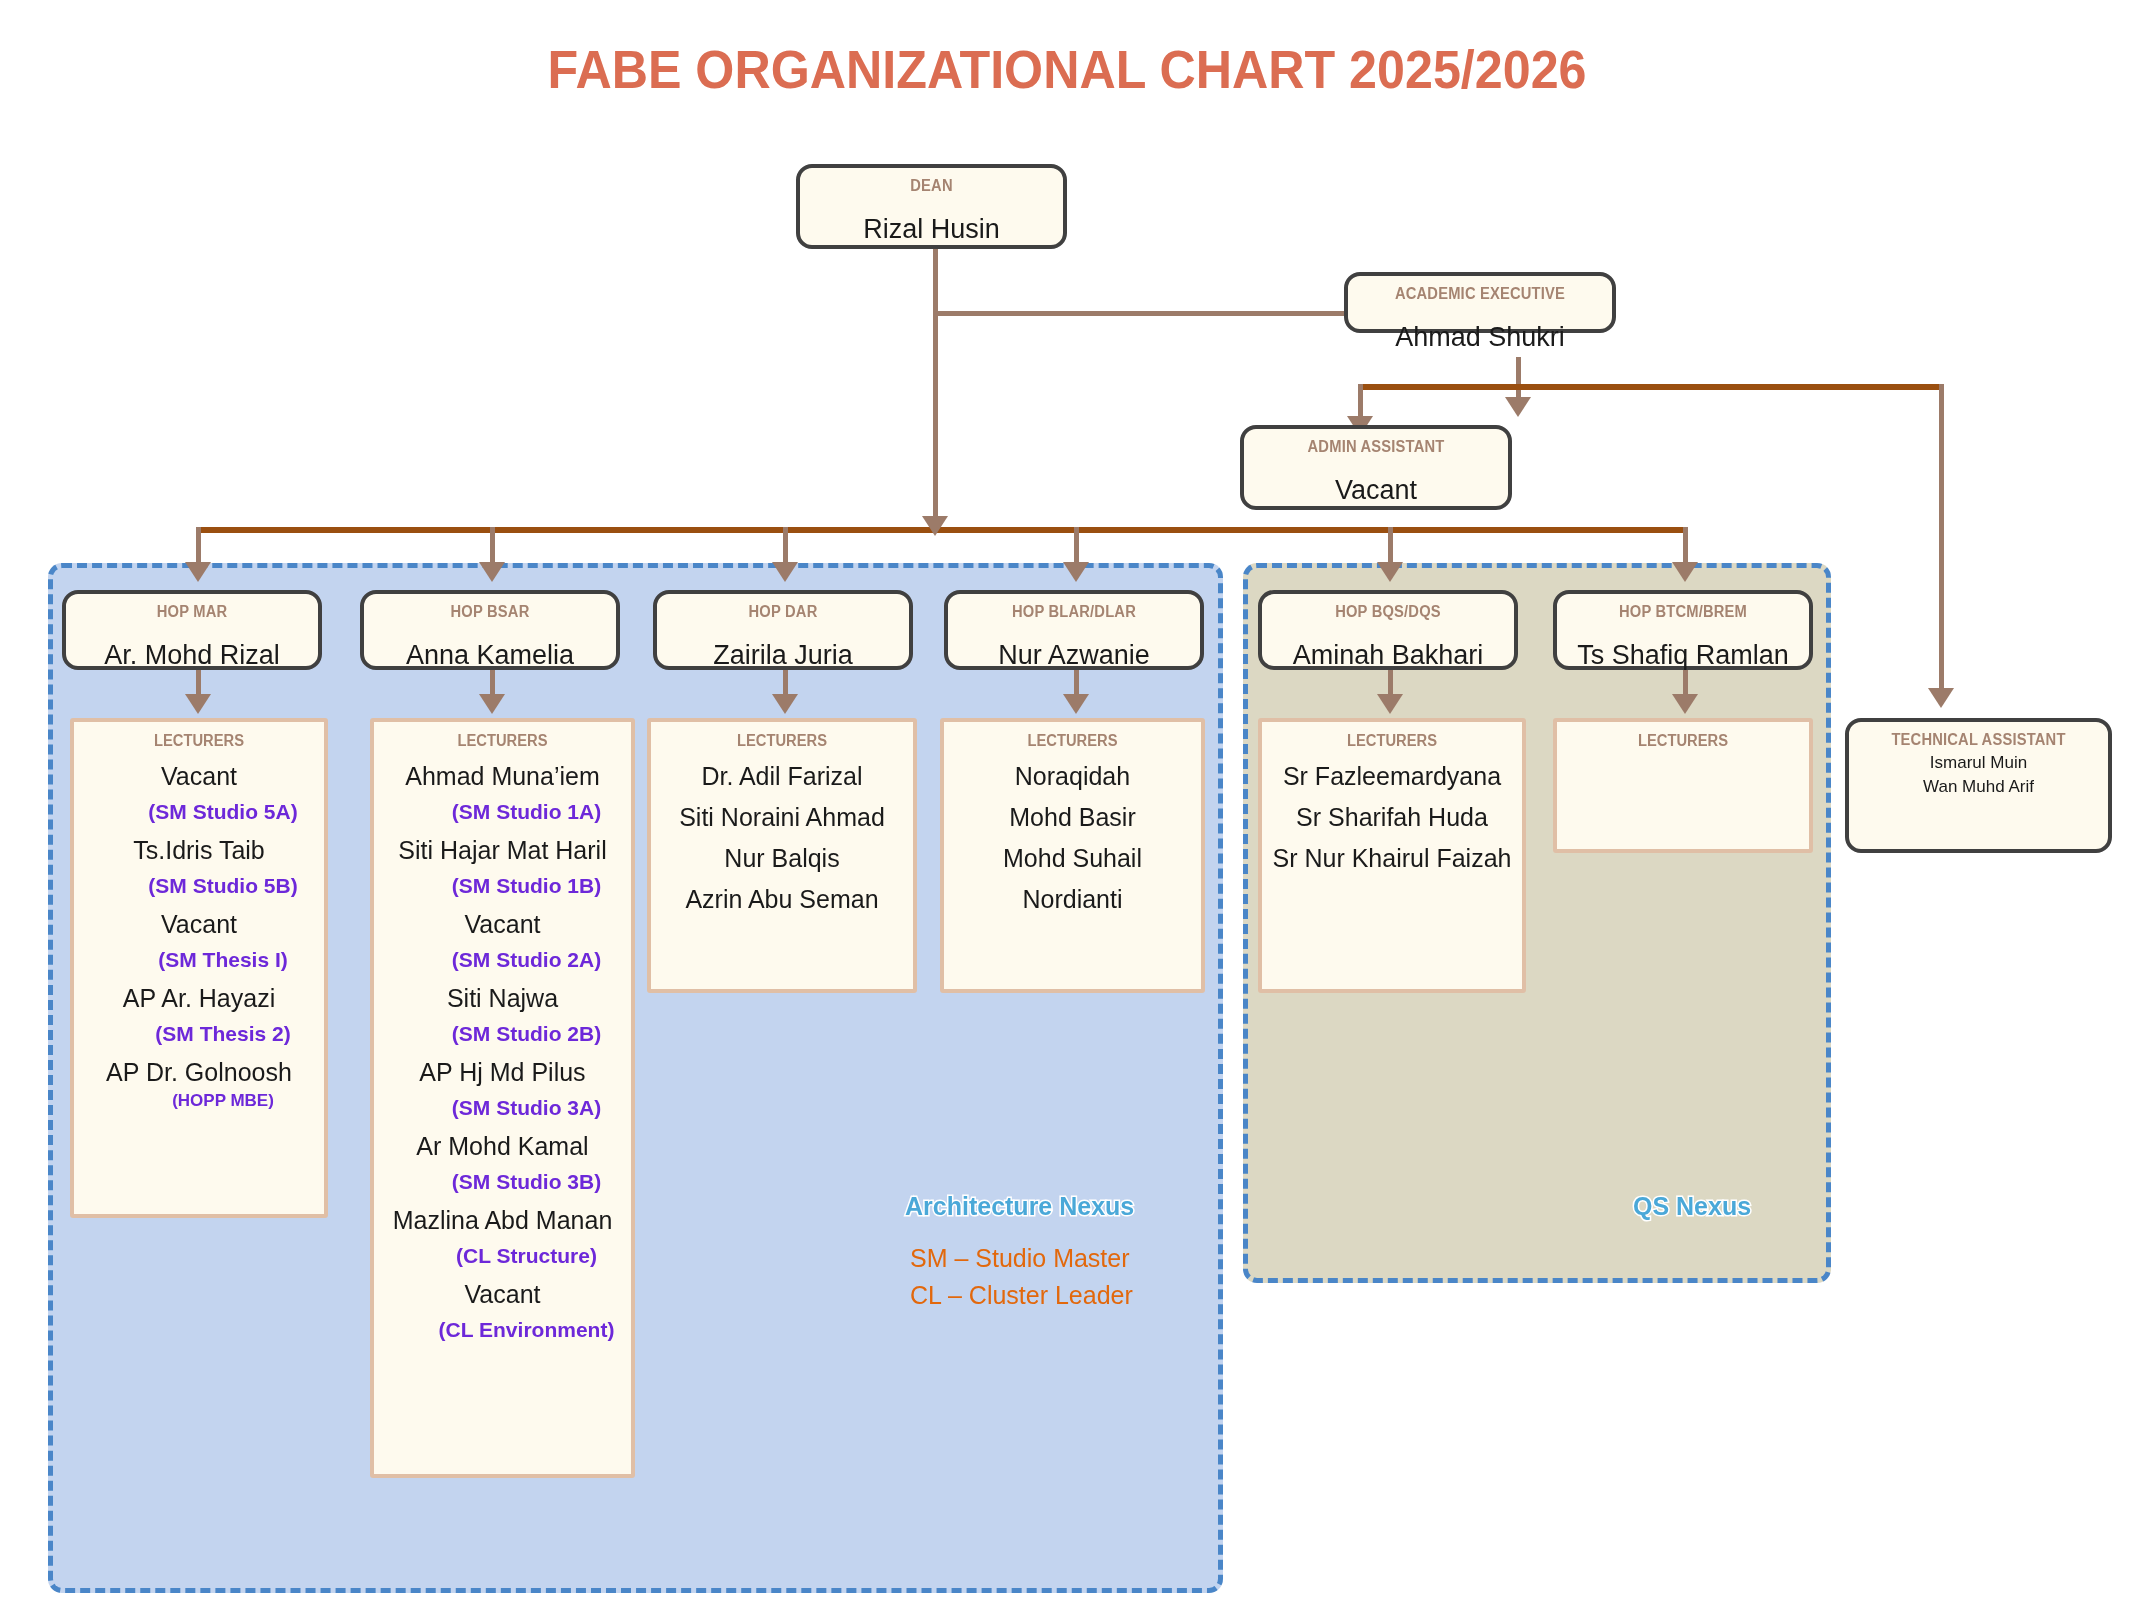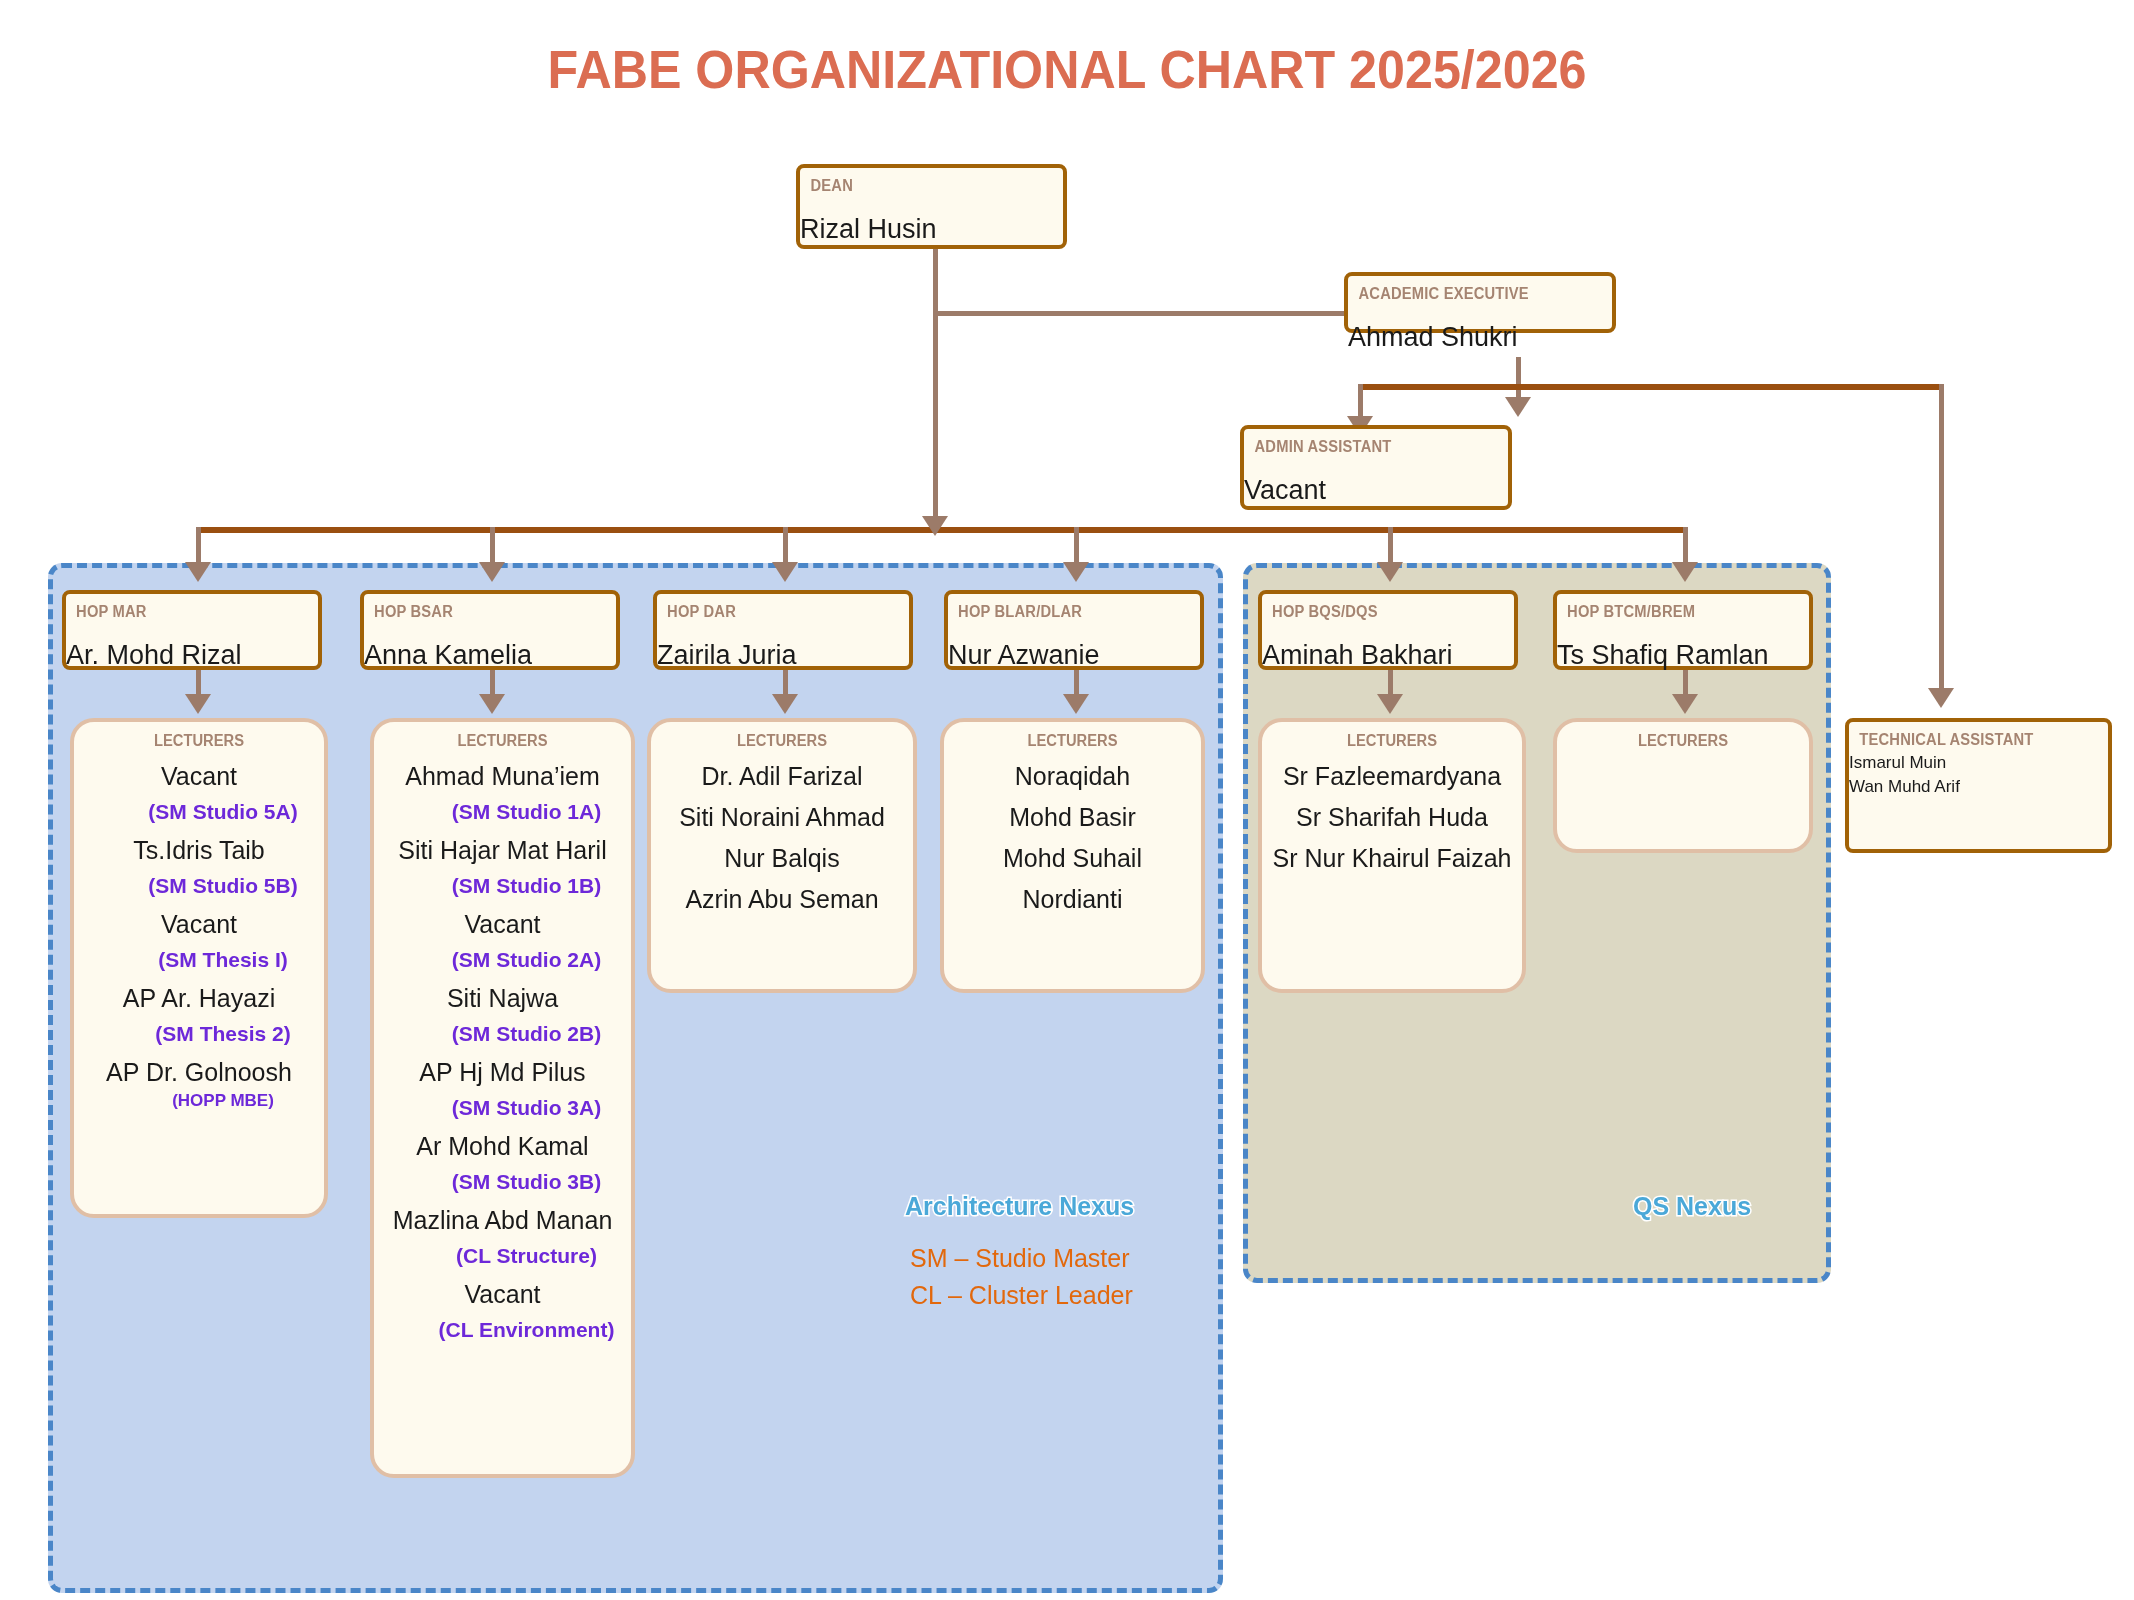--- a/index.html
+++ b/index.html
@@ -57,23 +57,24 @@
     color:#e2680c;
     font-size:25px;
     line-height:37px;
     white-space:nowrap;
   }
 
   
   .box{
     position:absolute;
     background:#fefaee;
-    border:4px solid #a16207;
-    border-radius:8px;
+    border:4px solid #404040;
+    border-radius:16px;
     box-sizing:border-box;
+    text-align:center;
     z-index:5;
   }
   .box .role{
     display:block;
     color:#a58471;
     font-size:16px;
     font-weight:bold;
     letter-spacing:0.2px;
     margin-top:9px;
     transform:scaleX(0.92);
@@ -94,21 +95,21 @@
   
   .hop{width:260px;height:80px;top:590px;}
   #box-hop-mar{left:62px;}
   #box-hop-bsar{left:360px;}
   #box-hop-dar{left:653px;}
   #box-hop-blar{left:944px;}
   #box-hop-bqs{left:1258px;}
   #box-hop-btcm{left:1553px;}
 
   
-  .lect{position:absolute;background:#fefaee;border:4px solid #e0bfa6;border-radius:24px;box-sizing:border-box;text-align:center;z-index:5;}
+  .lect{position:absolute;background:#fefaee;border:4px solid #e0bfa6;border-radius:3px;box-sizing:border-box;text-align:center;z-index:5;}
   .lect .hdr{display:block;color:#a58471;font-size:16px;font-weight:bold;margin-top:10px;transform:scaleX(0.92);}
   .lect .name{display:block;color:#1a1a1a;font-size:25px;margin-top:12px;white-space:nowrap;}
   .lect .tag{display:block;color:#6d28d9;font-size:21px;font-weight:bold;margin-top:9px;white-space:nowrap;padding-left:48px;}
   .lect .tag.small{font-size:17px;margin-top:4px;}
 
   #lect-mar{left:70px;top:718px;width:258px;height:500px;}
   #lect-bsar{left:370px;top:718px;width:265px;height:760px;}
   #lect-dar{left:647px;top:718px;width:270px;height:275px;}
   #lect-blar{left:940px;top:718px;width:265px;height:275px;}
   #lect-bqs{left:1258px;top:718px;width:268px;height:275px;}

